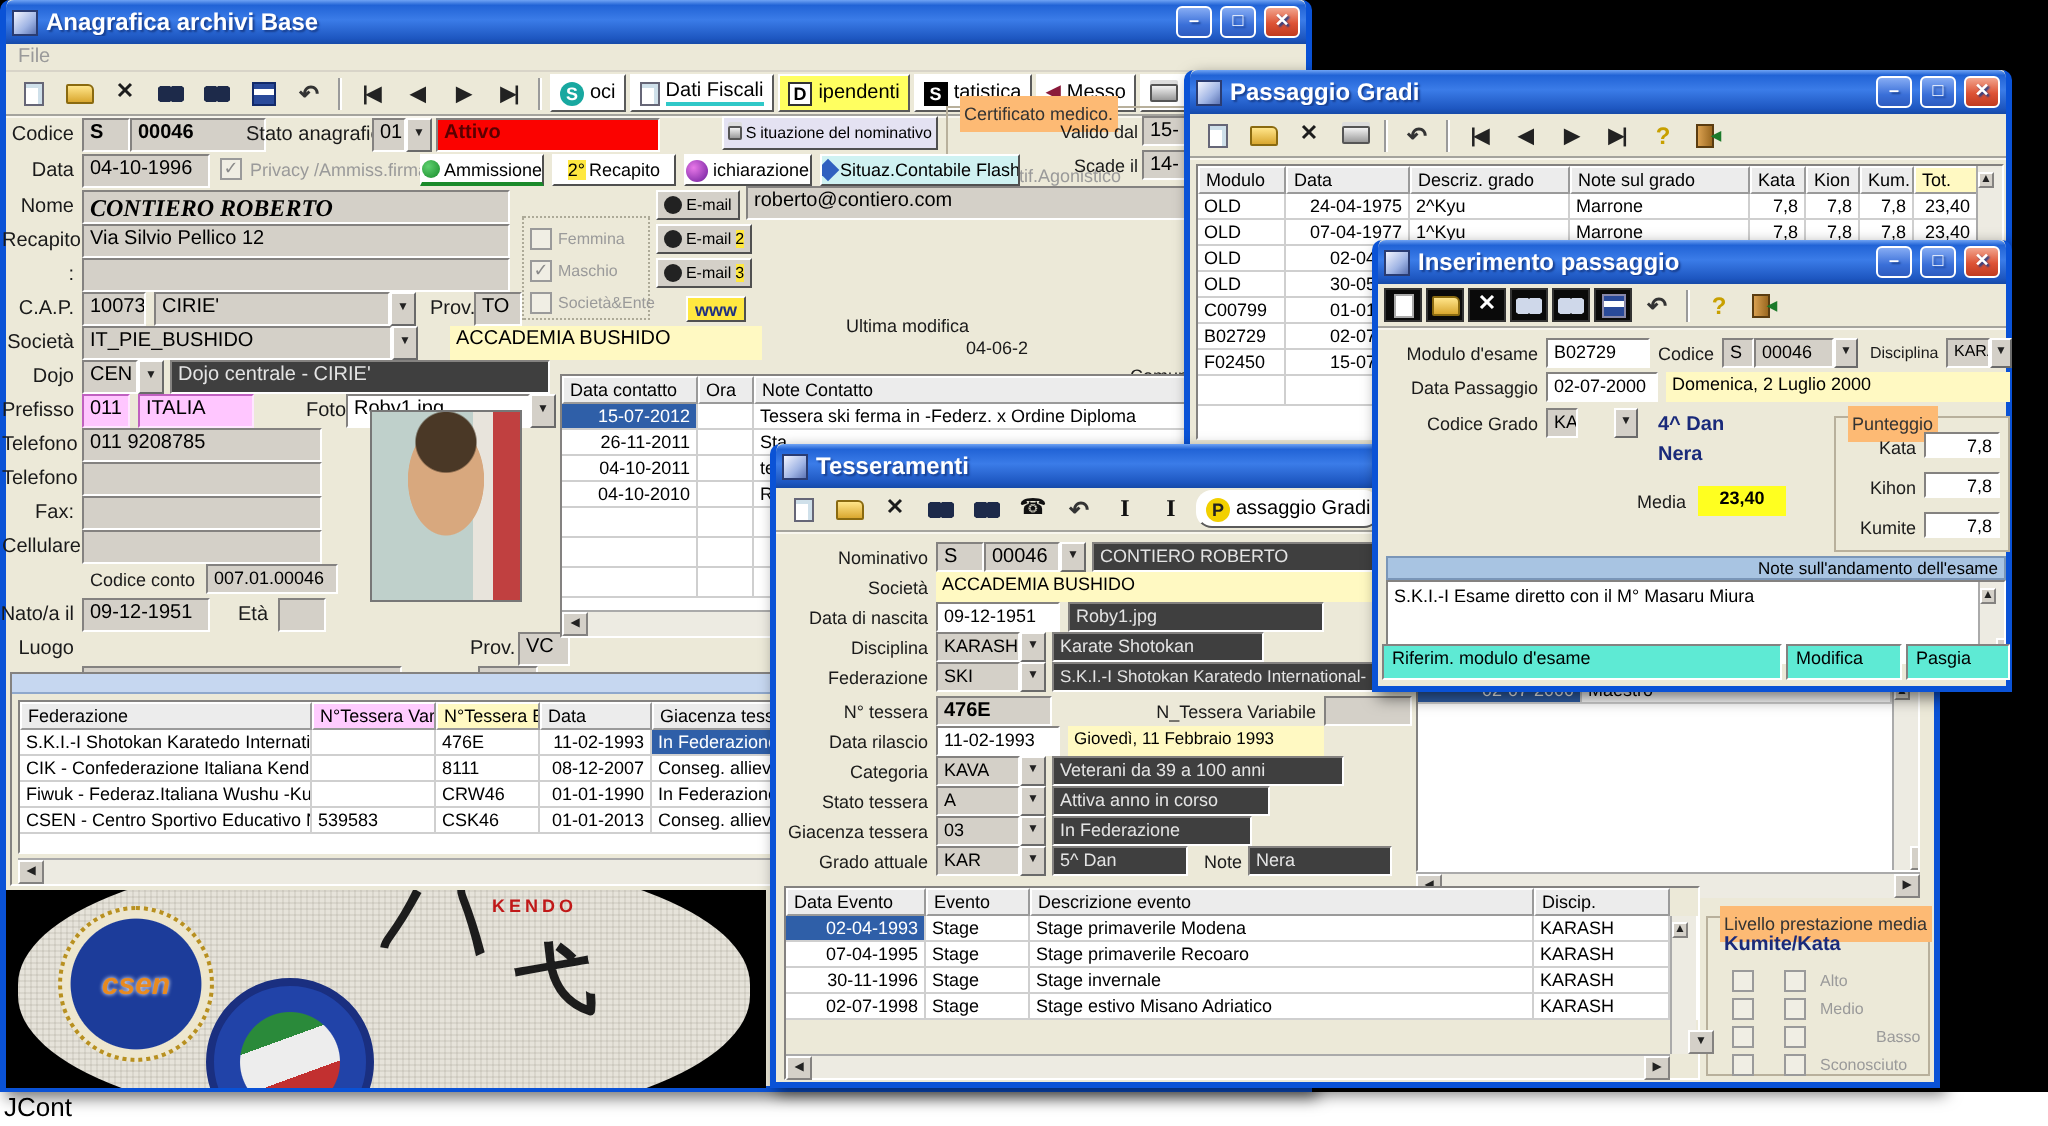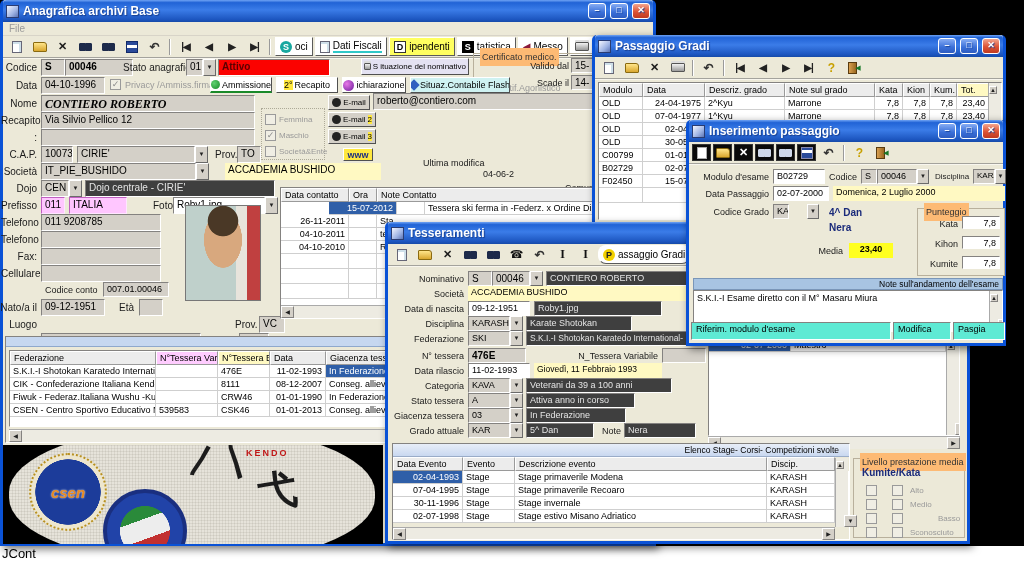--- a/index.html
+++ b/index.html
@@ -318,21 +318,21 @@
       <span class="lbl" style="left:205px;top:277px;">Kilogr.</span>
       <span class="fld" style="left:236px;top:274px;width:30px;"></span>
 
       <div class="tb" style="left:277px;top:128px;width:372px;height:132px;">
         <div class="hrow">
           <span class="hc" style="width:68px;">Data contatto</span>
           <span class="hc" style="width:28px;">Ora</span>
           <span class="hc" style="width:274px;">Note Contatto</span>
         </div>
         <div class="drow">
-          <span class="c r sel" style="width:68px;margin-left:48px;">15-07-2012</span>
+          <span class="c r sel" style="width:68px;">15-07-2012</span>
           <span class="c" style="width:28px;"></span>
           <span class="c" style="width:274px;">Tessera ski ferma in -Federz. x Ordine Diploma</span>
         </div>
         <div class="drow">
           <span class="c r" style="width:68px;">26-11-2011</span>
           <span class="c" style="width:28px;"></span>
           <span class="c" style="width:274px;">Sta</span>
         </div>
         <div class="drow">
           <span class="c r" style="width:68px;">04-10-2011</span>
@@ -681,21 +681,20 @@
           <span class="lbl dis" style="left:56px;top:41px;font-size:8px;position:absolute;">Medio</span>
         <span class="cb off" style="left:12px;top:54px;"></span>
           <span class="cb off" style="left:38px;top:54px;"></span>
           <span class="lbl dis" style="left:56px;top:55px;font-size:8px;position:absolute;margin-left:28px;">Basso</span>
         <span class="cb off" style="left:12px;top:68px;"></span>
           <span class="cb off" style="left:38px;top:68px;"></span>
           <span class="lbl dis" style="left:56px;top:69px;font-size:8px;position:absolute;">Sconosciuto</span>
       </div>
 
       <div style="position:absolute;left:4px;top:175px;width:458px;height:97px;border:1px solid;border-color:#848280 #FFF #FFF #848280;background:#ECE9D8;">
-        <div style="height:13px;background:linear-gradient(180deg,#E8EEF8,#C9D8F0);border-bottom:1px solid #9AACC8;font-size:8.5px;text-align:right;padding-right:10px;line-height:12px;">Elenco  Stage- Corsi- Competizioni svolte</div>
         <div class="hrow">
           <span class="hc" style="width:70px;">Data Evento</span>
           <span class="hc" style="width:52px;">Evento</span>
           <span class="hc" style="width:252px;">Descrizione evento</span>
           <span class="hc" style="width:68px;">Discip.</span>
         </div>
         <div class="drow">
           <span class="c r sel" style="width:70px;">02-04-1993</span>
             <span class="c" style="width:52px;">Stage</span>
             <span class="c" style="width:252px;">Stage primaverile Modena</span>

